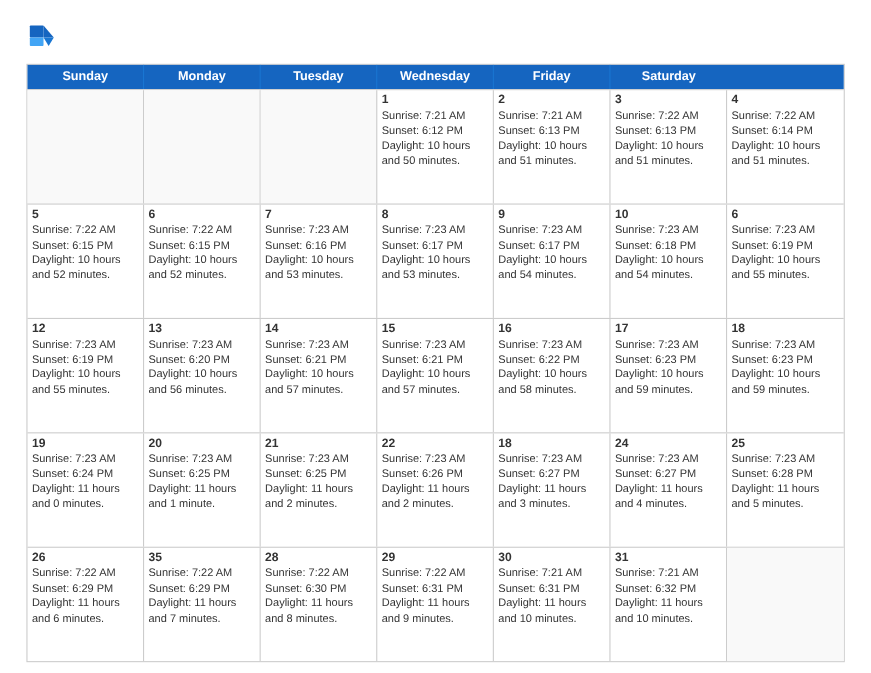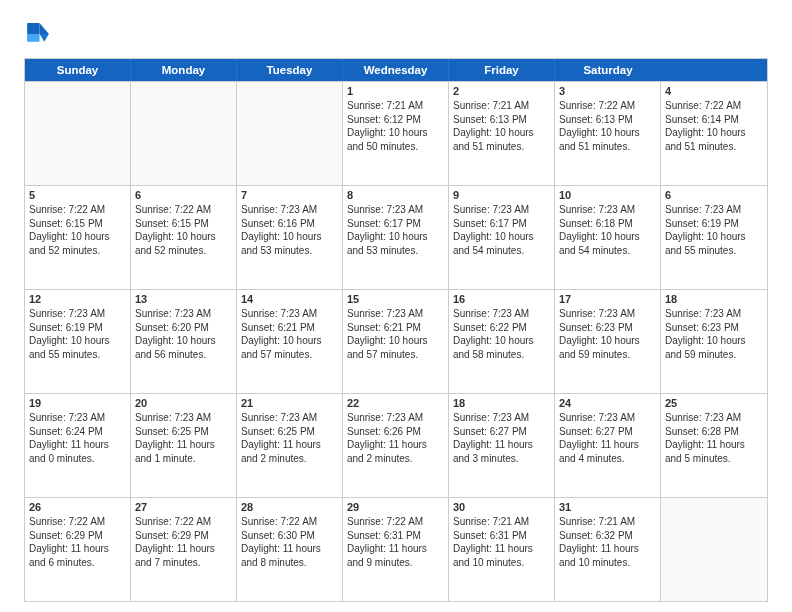--- a/index.html
+++ b/index.html
@@ -328,21 +328,21 @@
         </div>
         <div class="cal-week">
           <div class="cal-cell">
             <span class="day-num">26</span>
             <div class="day-info" style="white-space: pre-line;">Sunrise: 7:22 AM
 Sunset: 6:29 PM
 Daylight: 11 hours
 and 6 minutes.</div>
           </div>
           <div class="cal-cell">
-            <span class="day-num">27</span>
+            <span class="day-num">35</span>
             <div class="day-info" style="white-space: pre-line;">Sunrise: 7:22 AM
 Sunset: 6:29 PM
 Daylight: 11 hours
 and 7 minutes.</div>
           </div>
           <div class="cal-cell">
             <span class="day-num">28</span>
             <div class="day-info" style="white-space: pre-line;">Sunrise: 7:22 AM
 Sunset: 6:30 PM
 Daylight: 11 hours

